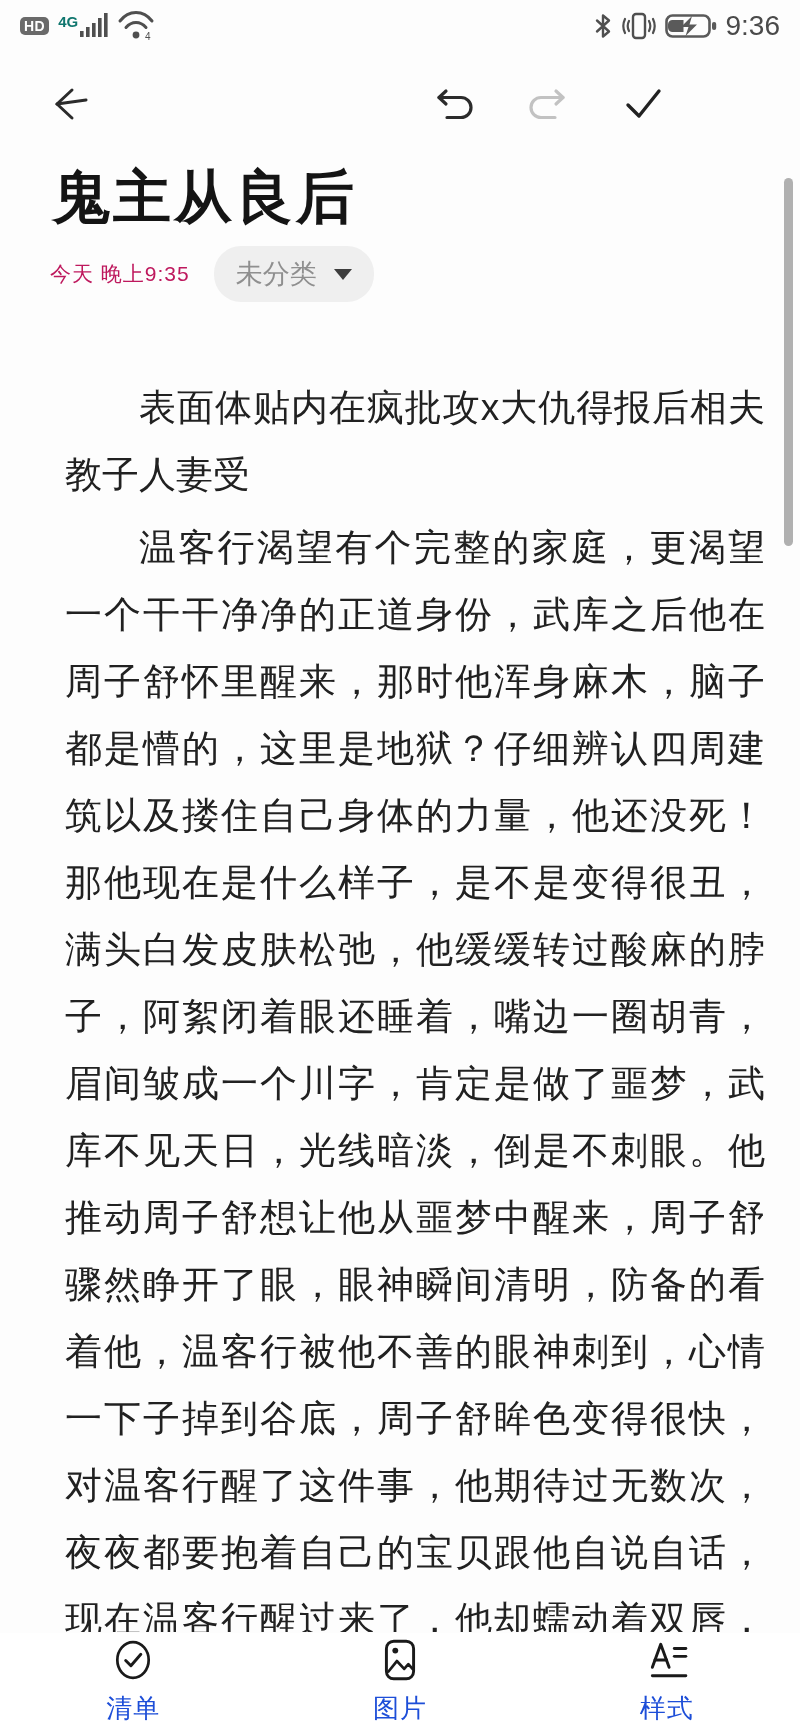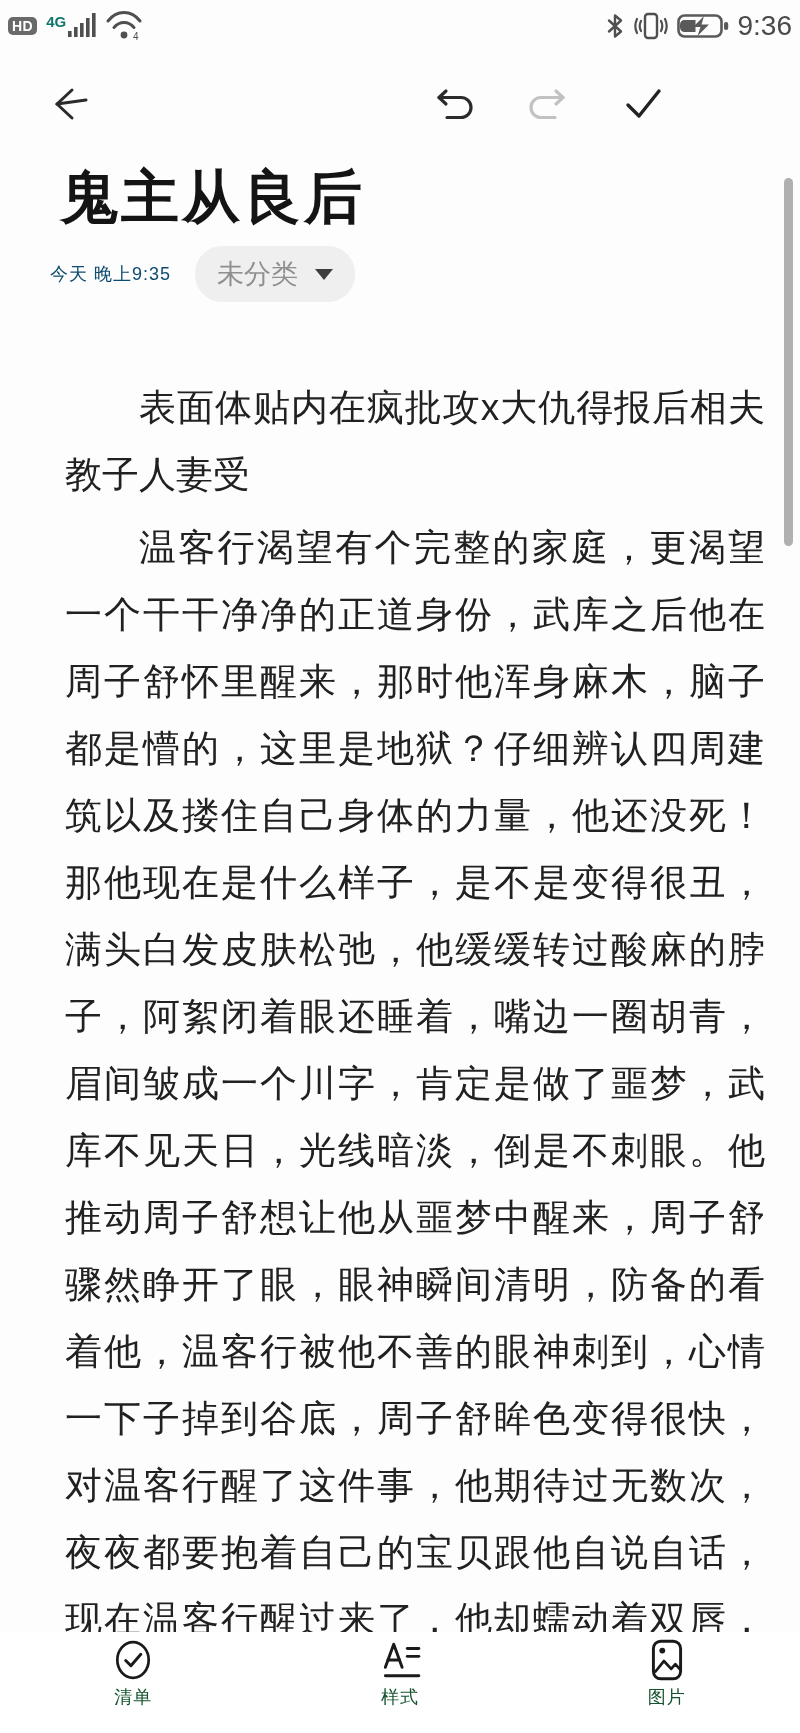--- a/index.html
+++ b/index.html
@@ -8,50 +8,50 @@
     font-family:"Liberation Sans","DejaVu Sans",sans-serif;
     background:#ffffff; position:relative; overflow:hidden;
     width:800px; height:1733px;
   }
   .screen { position:absolute; inset:0; background:#fdfdfd; }
 
   
   .status-bar {
     position:absolute; top:0; left:0; right:0; height:52px;
     display:flex; align-items:center; justify-content:space-between;
-    padding:0 8px; color:#4f4f4f;gap:12px;
+    padding:0 20px; color:#4f4f4f;gap:12px;
   }
   .sb-group { display:flex; align-items:center; gap:9px; }
   .hd-badge {
     background:#6a6a6a; color:#ffffff; font-size:14px; font-weight:bold;
     border-radius:5px; padding:2px 4px; line-height:1; letter-spacing:.5px;
   }
   .net-wrap { display:flex; align-items:flex-end; gap:2px; }
   .net-label { font-size:15px; font-weight:bold; color:#0f766e; line-height:1; transform:translateY(-10px); }
   .sb-time { font-size:28px; color:#4a4a4a; margin-left:0; }
 
   
   .nav-bar { position:absolute; top:72px; left:0; right:0; height:64px; }
   .nav-btn { position:absolute; top:8px; width:52px; height:48px; background:none; border:none; cursor:pointer; }
   .btn-back  { left:48px; }
   .btn-undo  { left:432px; }
   .btn-redo  { left:524px; }
   .btn-check { left:620px; }
 
   
   .note-title {
-    position:absolute; top:158px; left:60px; right:60px;
+    position:absolute; top:158px; left:52px; right:60px;
     font-size:58px; font-weight:bold; color:#141414; letter-spacing:3px;
     line-height:1.35;
   }
   .meta-row {
     position:absolute; top:248px; left:50px; height:52px;
     display:flex; align-items:center;
   }
-  .note-date { font-size:18px; color:#0c4a6e; letter-spacing:1px; }
+  .note-date { font-size:21px; color:#be185d; letter-spacing:1px; }
   .category-pill {
     margin-left:24px; display:flex; align-items:center; gap:17px;
     background:#efefef; border:none; border-radius:27px;
     padding:10px 22px; cursor:pointer;
   }
   .category-pill .pill-label { font-size:27px; color:#8f8f8f; }
   .pill-caret {
     width:0; height:0; border-left:9px solid transparent;
     border-right:9px solid transparent; border-top:11px solid #3d3d3d;
   }
@@ -78,21 +78,21 @@
   
   .bottom-bar {
     position:absolute; left:0; right:0; bottom:0; height:100px;
     background:#ffffff; display:flex;
   }
   .bb-item {
     flex:1 1 0; display:flex; flex-direction:column; align-items:center;
     justify-content:flex-start; padding-top:4px; background:none; border:none; cursor:pointer;
   }
   .bb-icon { width:46px; height:46px; display:block; }
-  .bb-label { font-size:18px; color:#14532d; margin-top:2px; letter-spacing:1px; }
+  .bb-label { font-size:26px; color:#1d4ed8; margin-top:8px; letter-spacing:1px; }
 
   svg { display:block; }
 </style>
 </head>
 <body>
 
 <div class="screen">
 
   <div class="status-bar">
     <div class="sb-group">
@@ -193,33 +193,33 @@
   <div class="bottom-bar">
     <button class="bb-item">
       <svg class="bb-icon" viewBox="0 0 44 44">
         <ellipse cx="22" cy="22" rx="15" ry="17" fill="none" stroke="#1a1a1a" stroke-width="2.6"></ellipse>
         <path d="M15 22.5 L20 27.5 L29.5 16.5" fill="none" stroke="#1a1a1a" stroke-width="2.8" stroke-linecap="round" stroke-linejoin="round"></path>
       </svg>
       <span class="bb-label">清单</span>
     </button>
     <button class="bb-item">
       <svg class="bb-icon" viewBox="0 0 44 44">
+        <rect x="9" y="4" width="26" height="36" rx="7" fill="none" stroke="#1a1a1a" stroke-width="2.8"></rect>
+        <circle cx="17.5" cy="13" r="2.8" fill="#1a1a1a"></circle>
+        <path d="M11 33 L19 23 L26 30.5 L30 26 L34 30.5" fill="none" stroke="#1a1a1a" stroke-width="2.6" stroke-linecap="round" stroke-linejoin="round"></path>
+      </svg>
+      <span class="bb-label">图片</span>
+    </button>
+    <button class="bb-item">
+      <svg class="bb-icon" viewBox="0 0 44 44">
         <g fill="none" stroke="#1a1a1a" stroke-width="2.8" stroke-linecap="round" stroke-linejoin="round">
           <path d="M8 29 L16 7 L24 29"></path>
           <path d="M10.5 22 H21.5"></path>
           <path d="M29 11 H40"></path>
           <path d="M29 18.5 H40"></path>
           <path d="M8 37 H40"></path>
         </g>
       </svg>
       <span class="bb-label">样式</span>
     </button>
-    <button class="bb-item">
-      <svg class="bb-icon" viewBox="0 0 44 44">
-        <rect x="9" y="4" width="26" height="36" rx="7" fill="none" stroke="#1a1a1a" stroke-width="2.8"></rect>
-        <circle cx="17.5" cy="13" r="2.8" fill="#1a1a1a"></circle>
-        <path d="M11 33 L19 23 L26 30.5 L30 26 L34 30.5" fill="none" stroke="#1a1a1a" stroke-width="2.6" stroke-linecap="round" stroke-linejoin="round"></path>
-      </svg>
-      <span class="bb-label">图片</span>
-    </button>
   </div>
 
 </div>
 
 </body></html>

